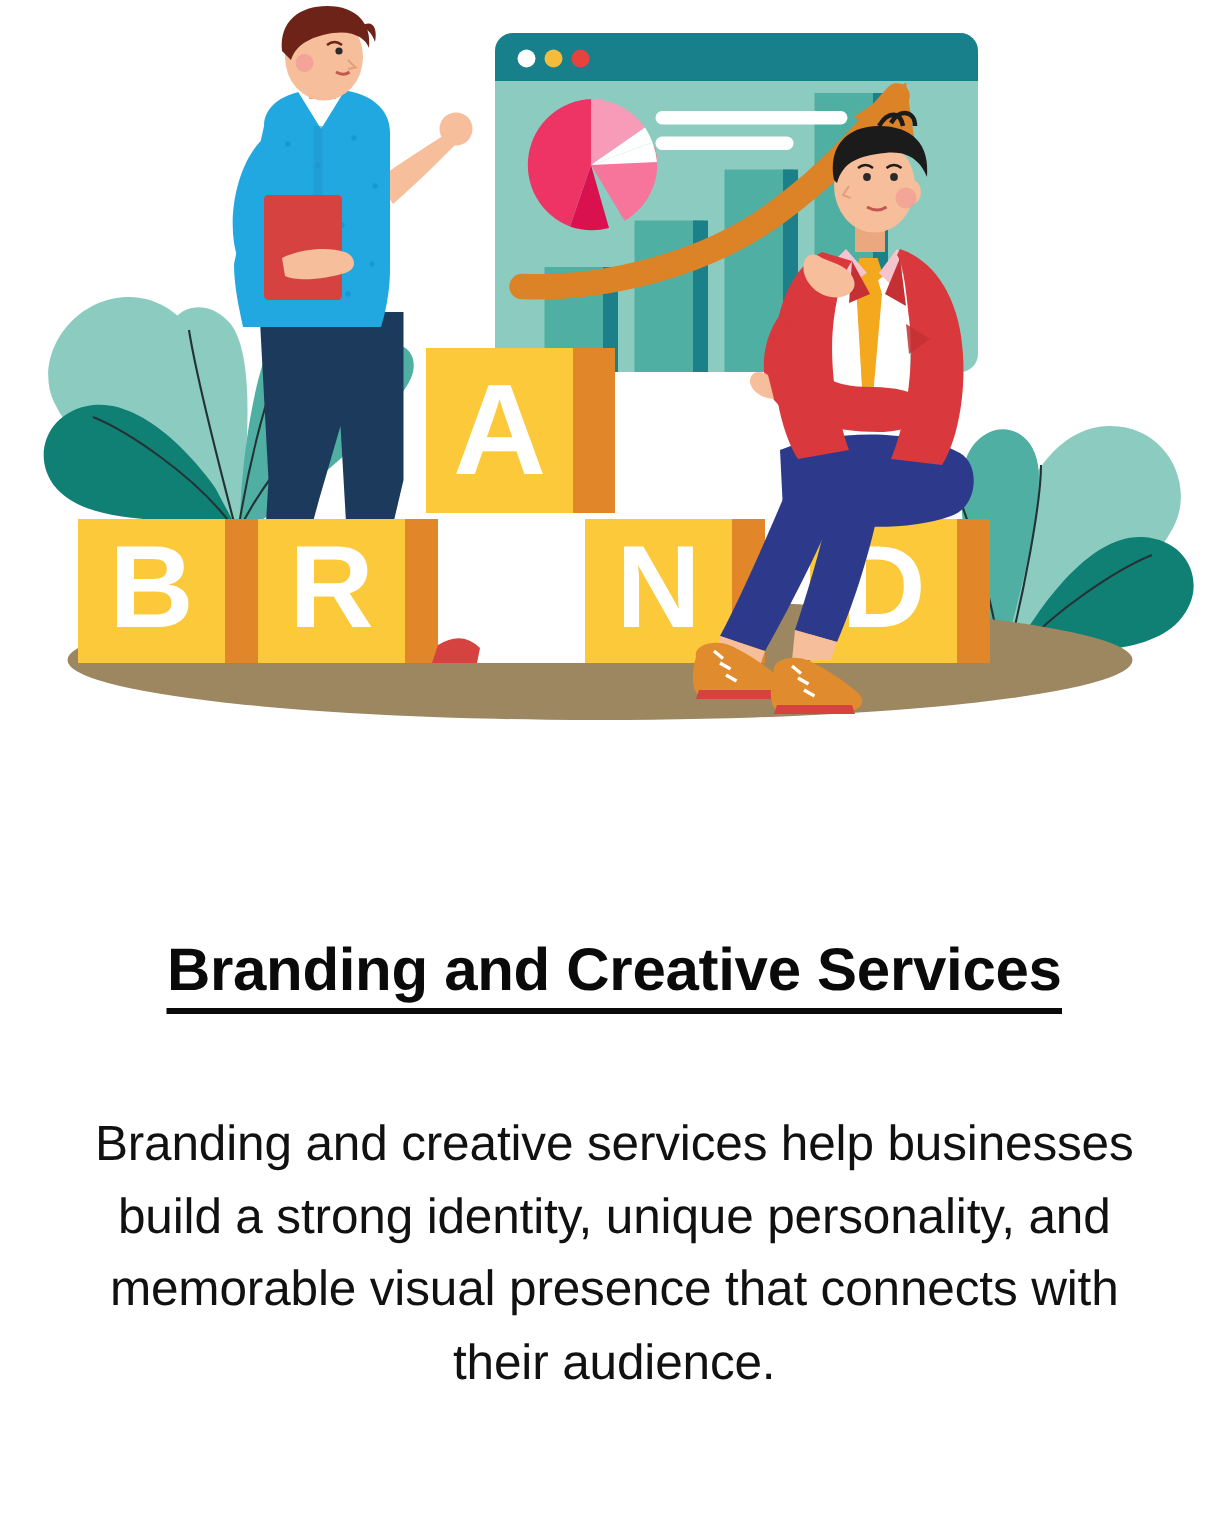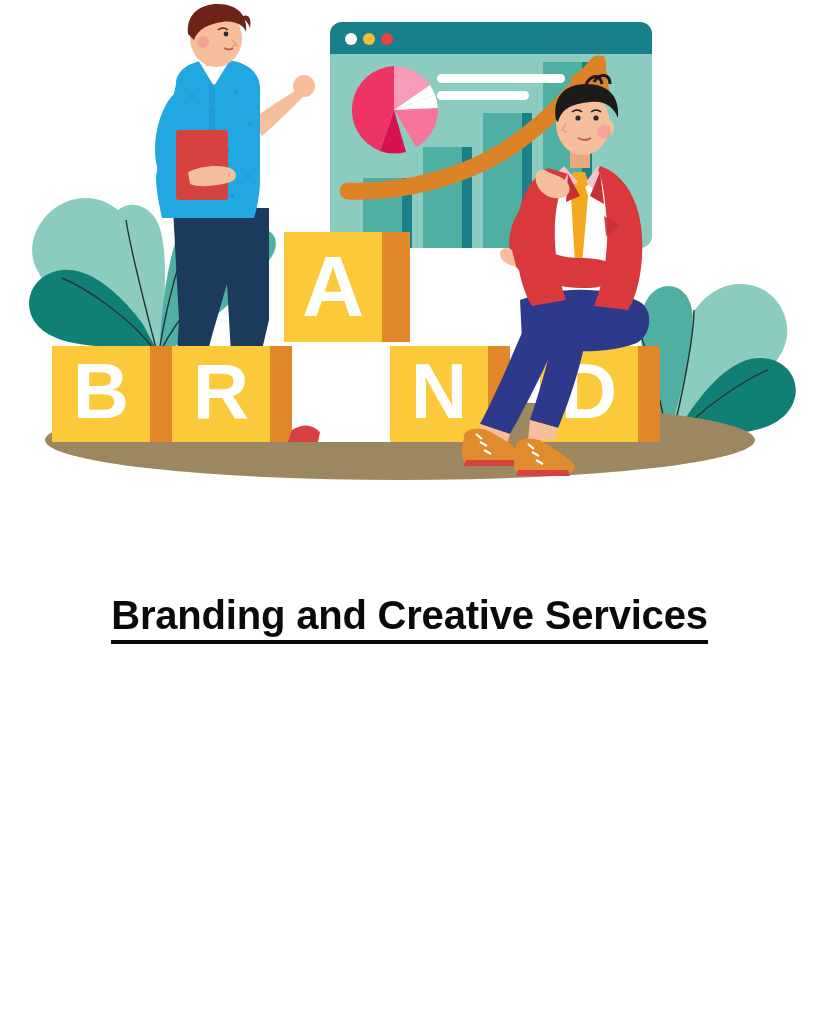--- a/index.html
+++ b/index.html
@@ -40,21 +40,21 @@
 
   
   .content {
     flex: 1 1 auto;
     padding: 0 38px;
     box-sizing: border-box;
     text-align: center;
   }
 
   .title {
-    margin: 20px 0 0 0;
+    margin: 52px 0 0 0;
     font-family: "Liberation Sans", sans-serif;
     font-size: 40px;
     font-weight: bold;
     line-height: 1.15;
     color: #0a0a0a;
     letter-spacing: -0.2px;
     display: inline-block;
     border-bottom: 4px solid #0a0a0a;
     padding-bottom: 2px;
   }
@@ -319,15 +319,16 @@
         <path d="M578 138 q7 4 13 0" stroke="#C2584F" stroke-width="2" fill="none"></path>
         <path d="M566 124 l-4 6 l5 2" stroke="#E0A07A" stroke-width="1.4" fill="none"></path>
       </g>
     </svg>
   </div>
 
   <div class="content">
     <div class="title-wrap">
       <h1 class="title">Branding and Creative Services</h1>
     </div>
+    <p class="body-text">Branding and creative services help businesses build a strong identity, unique personality, and memorable visual presence that connects with their audience.</p>
   </div>
 
 </div>
 
 </body></html>

